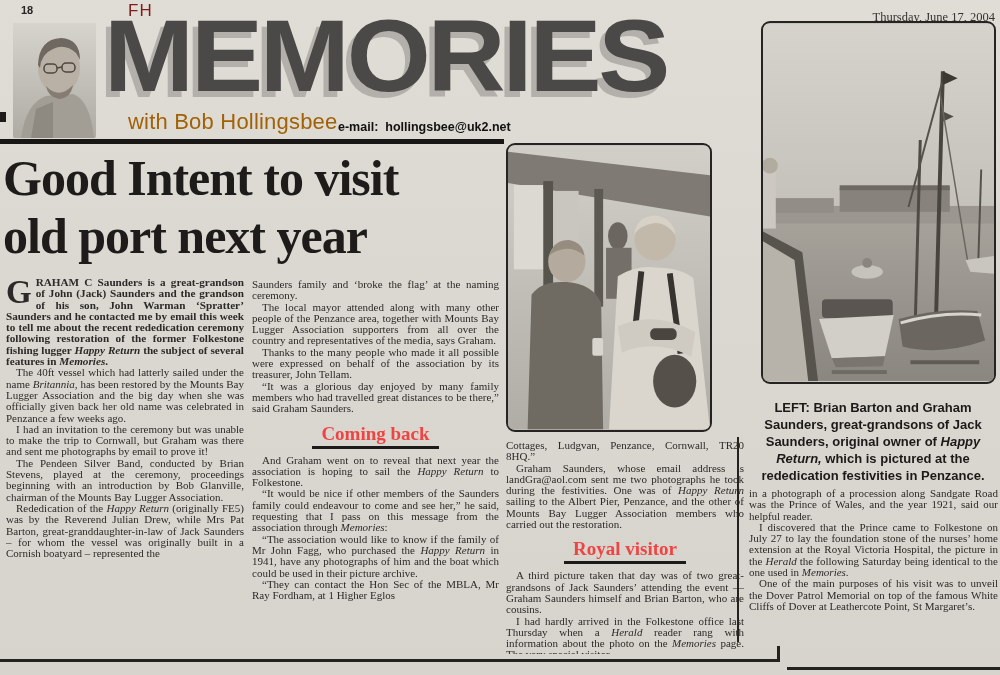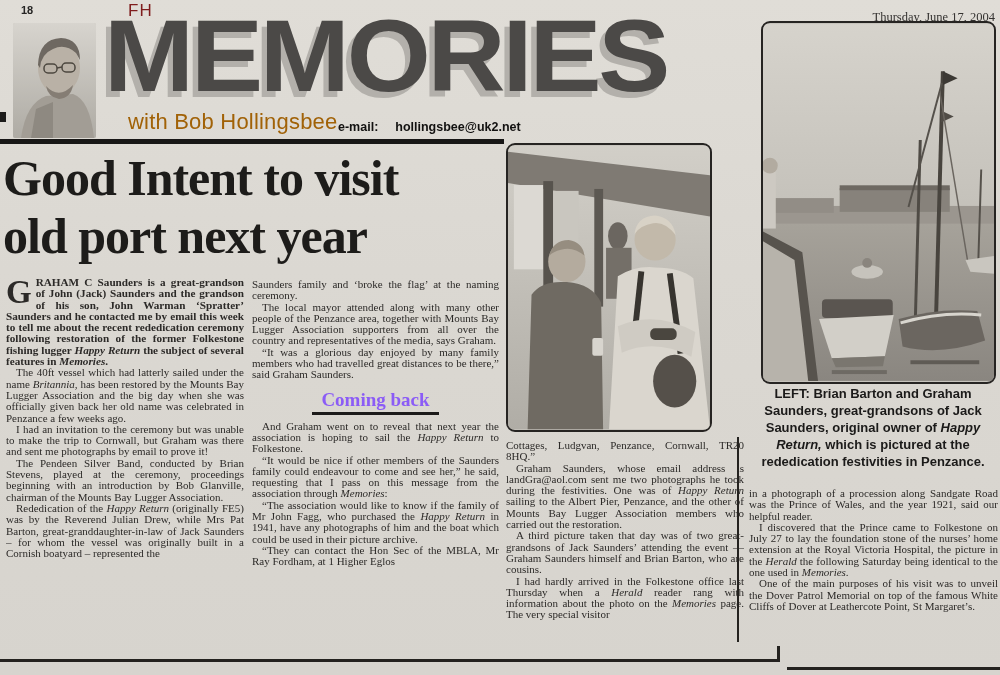--- a/index.html
+++ b/index.html
@@ -14,51 +14,51 @@
   #edition{left:128px;top:1px;font-family:"Liberation Sans",sans-serif;font-size:17px;letter-spacing:1px;color:#7f1d1d;}
   #date{right:5px;top:10px;font-size:12.5px;color:#343230;}
   #masthead-title{
     left:104px;top:8px;width:660px;
     font-family:"Liberation Sans",sans-serif;font-weight:bold;font-size:102px;line-height:96px;
     letter-spacing:-3px;color:#4b4947;text-shadow:-5px 6px 0 #b3b0ab;
     transform:scaleX(1.06);transform-origin:left top;white-space:nowrap;
   }
   #byline{left:128px;top:109px;font-family:"Liberation Sans",sans-serif;font-weight:normal;font-size:22px;color:#a16207;letter-spacing:0.2px;}
   #email-line{left:338px;top:120px;font-family:"Liberation Sans",sans-serif;font-weight:bold;font-size:12.5px;color:#121110;}
-  #email-line .addr{margin-left:17px;}
+  #email-line .addr{margin-left:7px;}
   #masthead-rule{left:0;top:139px;width:504px;height:5px;background:#181716;}
   #edge-mark{left:0;top:112px;width:6px;height:10px;background:#1c1b1a;}
   
   #headline{
     left:3px;top:149px;width:520px;
     font-weight:bold;font-size:50px;line-height:58px;letter-spacing:-1px;color:#1d1c1a;
     white-space:pre-line;
   }
   
   .photo{position:absolute;box-sizing:border-box;border:2px solid #262422;border-radius:9px;overflow:hidden;background:#c6c3bc;}
   #photo-bob{left:13px;top:23px;width:83px;height:115px;border:none;border-radius:2px;}
   #photo-centre{left:506px;top:143px;width:206px;height:289px;}
   #photo-right{left:761px;top:21px;width:235px;height:363px;}
   .photo svg{display:block;width:100%;height:100%;}
   
   #caption{
-    left:747px;top:385px;width:252px;text-align:center;
+    left:747px;top:399px;width:252px;text-align:center;
     font-family:"Liberation Sans",sans-serif;font-weight:bold;font-size:13px;line-height:17px;color:#1b1a19;
   }
   
   .col{position:absolute;overflow:hidden;text-align:justify;font-size:11px;line-height:11.3px;color:#2c2a28;}
   #col1{left:6px;top:277px;width:238px;height:376px;}
   #col2{left:252px;top:279px;width:247px;height:374px;}
   #col3{left:506px;top:440px;width:238px;height:214px;}
   #col4{left:749px;top:461px;width:249px;height:194px;margin-top:27px;}
   .col p{margin:0;text-indent:10px;}
   .col p.noindent{text-indent:0;}
   .col p.lead{font-weight:bold;font-size:11.2px;text-indent:0;}
   .dropcap{float:left;font-weight:bold;font-size:33px;line-height:29px;padding:1px 4px 0 0;}
-  .subhead{margin:8px 0 6px;text-align:center;font-size:19px;line-height:21px;font-weight:bold;color:#8b5cf6;}
+  .subhead{margin:8px 0 6px;text-align:center;font-size:19px;line-height:21px;font-weight:bold;color:#ef4444;}
   .subhead span{display:inline-block;border-bottom:3px solid #1c1b1a;padding:0 9px 2px;}
   
   #col3-right-rule{left:737px;top:437px;width:2px;height:205px;background:#24221f;}
   #bottom-rule-left{left:0;top:659px;width:780px;height:3px;background:#24221f;}
   #bottom-rule-riser{left:777px;top:646px;width:3px;height:14px;background:#24221f;}
   #bottom-rule-right{left:787px;top:667px;width:213px;height:3px;background:#24221f;}
 </style>
 </head>
 <body>
 
@@ -175,30 +175,32 @@
 <div class="col" id="col1">
     <p class="lead"><span class="dropcap">G</span><span>RAHAM C Saunders is a great-grandson of John (Jack) Saunders and the grandson of his son, John Warman ‘Spratter’ Saunders and he contacted me by email this week to tell me about the recent rededication ceremony following restoration of the former Folkestone fishing lugger </span><i>Happy Return</i><span> the subject of several features in </span><i>Memories</i><span>.</span></p>
     <p class=""><span>The 40ft vessel which had latterly sailed under the name </span><i>Britannia</i><span>, has been restored by the Mounts Bay Lugger Association and the big day when she was officially given back her old name was celebrated in Penzance a few weeks ago.</span></p>
     <p class=""><span>I had an invitation to the ceremony but was unable to make the trip to Cornwall, but Graham was there and sent me photographs by email to prove it!</span></p>
     <p class=""><span>The Pendeen Silver Band, conducted by Brian Stevens, played at the ceremony, proceedings beginning with an introduction by Bob Glanville, chairman of the Mounts Bay Lugger Association.</span></p>
     <p class=""><span>Rededication of the </span><i>Happy Return</i><span> (originally FE5) was by the Reverend Julian Drew, while Mrs Pat Barton, great-granddaughter-in-law of Jack Saunders – for whom the vessel was originally built in a Cornish boatyard – represented the</span></p>
   </div>
 <div class="col" id="col2">
     <p class=" noindent"><span>Saunders family and ‘broke the flag’ at the naming ceremony.</span></p>
     <p class=""><span>The local mayor attended along with many other people of the Penzance area, together with Mounts Bay Lugger Association supporters from all over the country and representatives of the media, says Graham.</span></p>
+    <p class=""><span>Thanks to the many people who made it all possible were expressed on behalf of the association by its treasurer, John Tellam.</span></p>
     <p class=""><span>“It was a glorious day enjoyed by many family members who had travelled great distances to be there,” said Graham Saunders.</span></p>
     <h3 class="subhead"><span>Coming back</span></h3>
     <p class=""><span>And Graham went on to reveal that next year the association is hoping to sail the </span><i>Happy Return</i><span> to Folkestone.</span></p>
     <p class=""><span>“It would be nice if other members of the Saunders family could endeavour to come and see her,” he said, requesting that I pass on this message from the association through </span><i>Memories</i><span>:</span></p>
     <p class=""><span>“The association would like to know if the family of Mr John Fagg, who purchased the </span><i>Happy Return</i><span> in 1941, have any photographs of him and the boat which could be used in their picture archive.</span></p>
     <p class=""><span>“They can contact the Hon Sec of the MBLA, Mr Ray Fordham, at 1 Higher Eglos</span></p>
   </div>
 <div class="col" id="col3">
     <p class=" noindent"><span>Cottages, Ludgvan, Penzance, Cornwall, TR20 8HQ.”</span></p>
     <p class=""><span>Graham Saunders, whose email address is landGra@aol.com sent me two photographs he took during the festivities. One was of </span><i>Happy Return</i><span> sailing to the Albert Pier, Penzance, and the other of Mounts Bay Lugger Association members who carried out the restoration.</span></p>
+    <h3 class="subhead"><span>Royal visitor</span></h3>
     <p class=""><span>A third picture taken that day was of two great-grandsons of Jack Saunders’ attending the event — Graham Saunders himself and Brian Barton, who are cousins.</span></p>
     <p class=""><span>I had hardly arrived in the Folkestone office last Thursday when a </span><i>Herald</i><span> reader rang with information about the photo on the </span><i>Memories</i><span> page. The very special visitor</span></p>
   </div>
 <div class="col" id="col4">
     <p class=" noindent"><span>in a photograph of a procession along Sandgate Road was the Prince of Wales, and the year 1921, said our helpful reader.</span></p>
     <p class=""><span>I discovered that the Prince came to Folkestone on July 27 to lay the foundation stone of the nurses’ home extension at the Royal Victoria Hospital, the picture in the </span><i>Herald</i><span> the following Saturday being identical to the one used in </span><i>Memories</i><span>.</span></p>
     <p class=""><span>One of the main purposes of his visit was to unveil the Dover Patrol Memorial on top of the famous White Cliffs of Dover at Leathercote Point, St Margaret’s.</span></p>
   </div>
 
 <div class="abs" id="col3-right-rule"></div>

